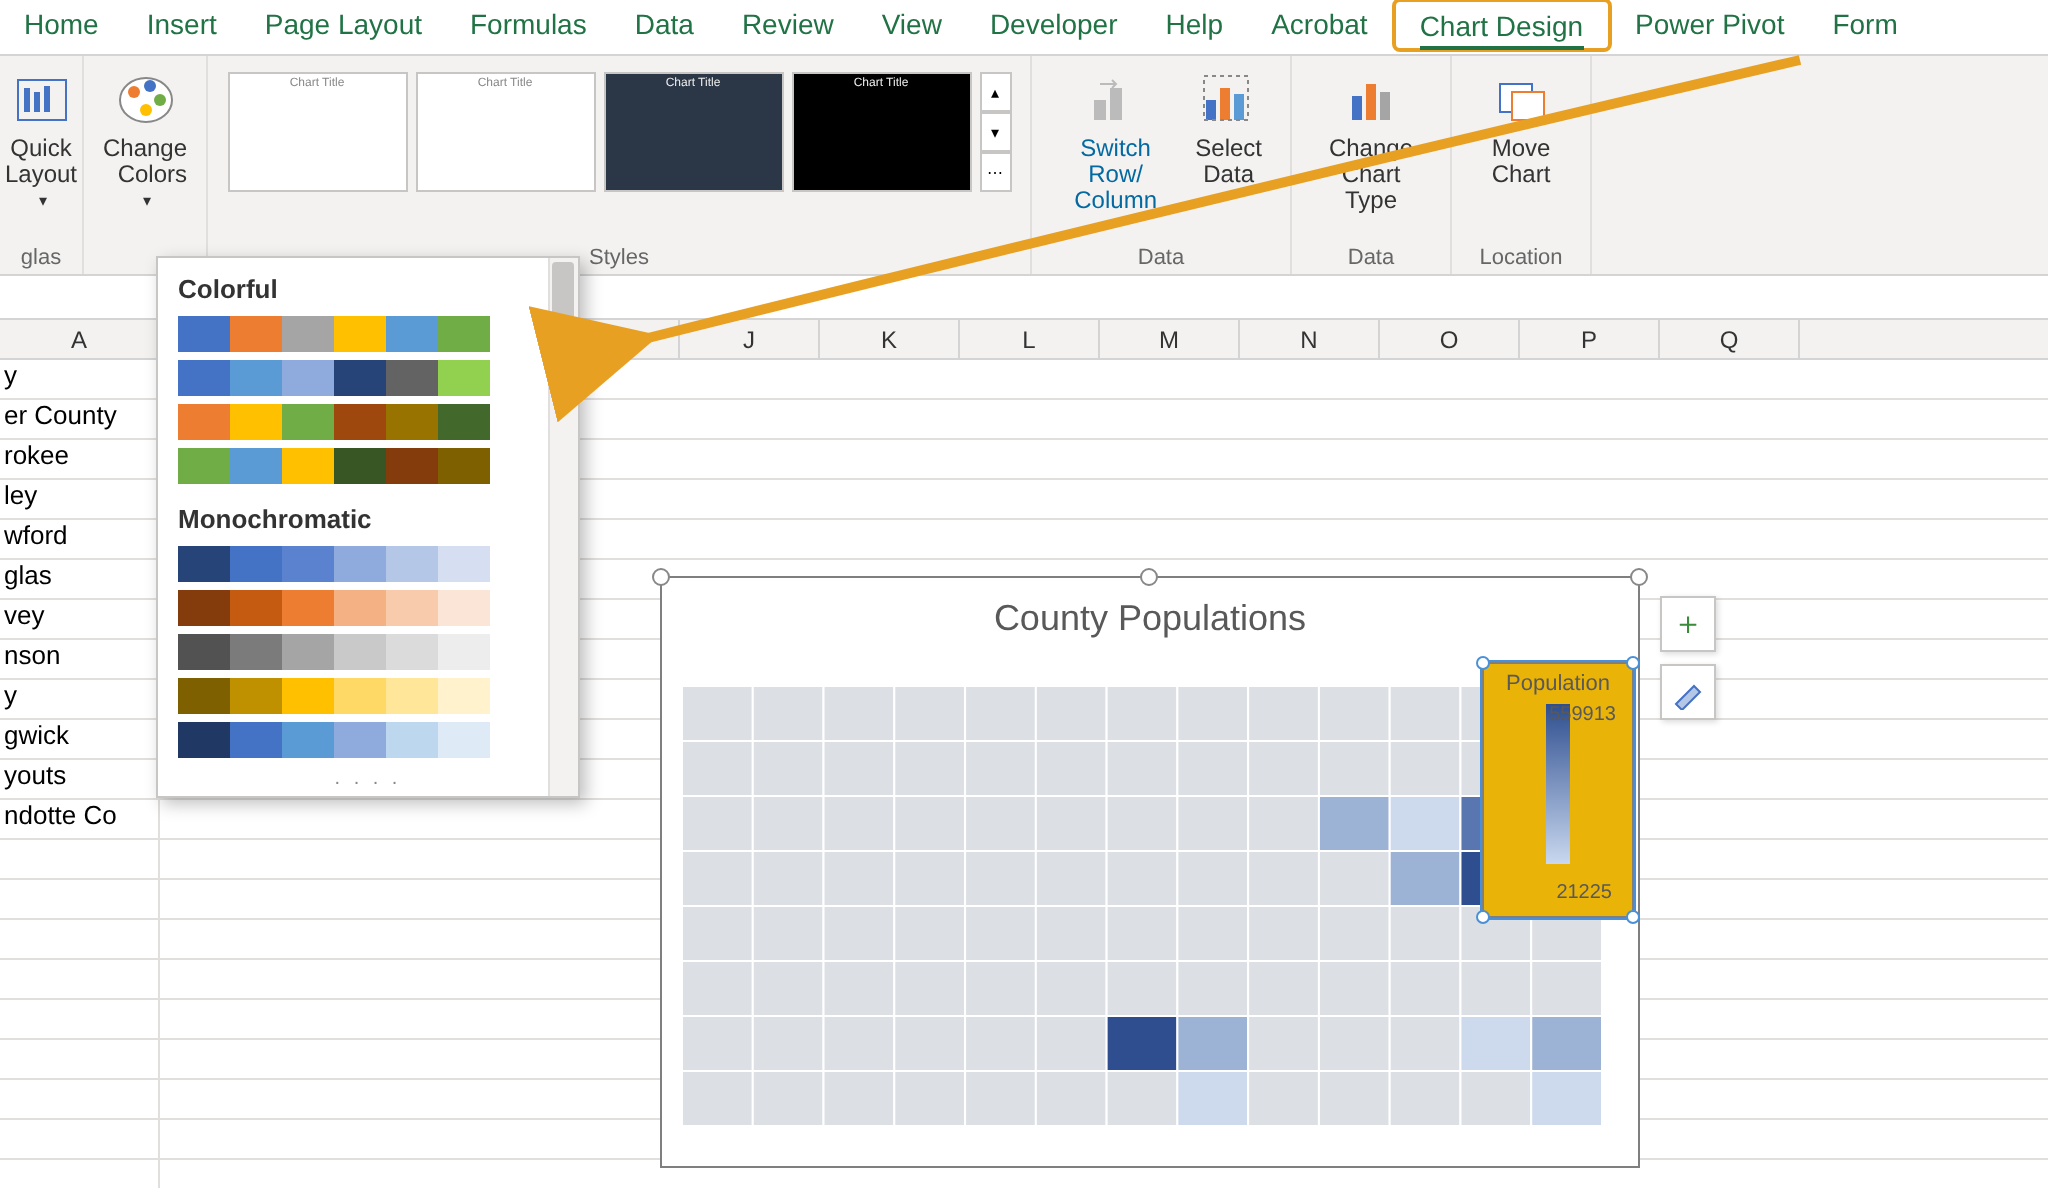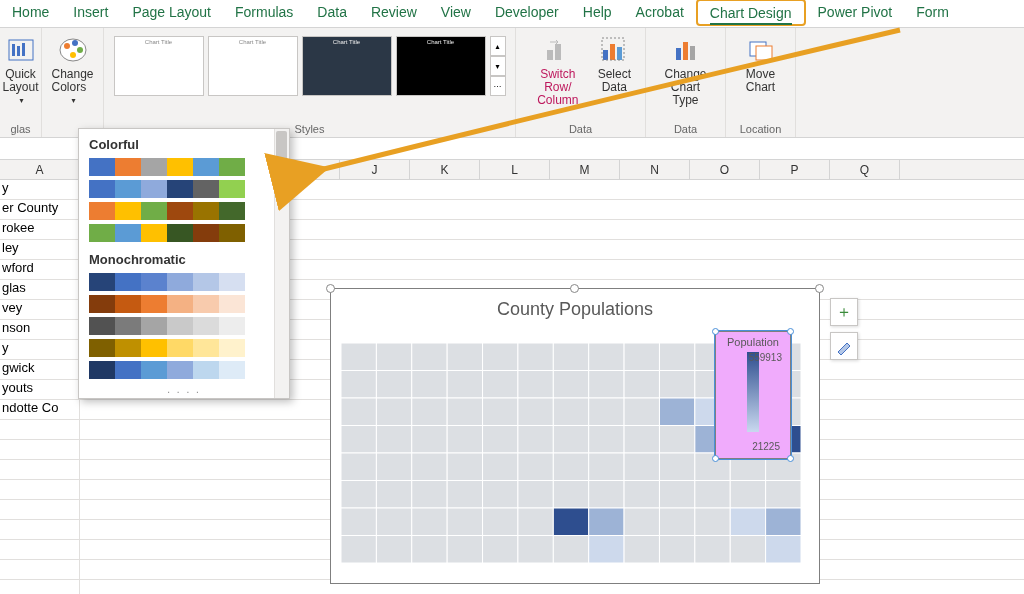--- a/index.html
+++ b/index.html
@@ -9,21 +9,21 @@
 .tabs { display: flex; height: 28px; background: #fff; border-bottom: 1px solid #d4d4d4; font-size: 14px; }
 .tab { padding: 4px 12px; color: #217346; cursor: pointer; }
 .tab.active { border: 2px solid #e8a023; border-radius: 4px; background: #fff; position: relative; top: -1px; }
 .tab.active .underline { display:block; height:2px; background:#217346; margin-top:2px; }
 
 
 .ribbon { display: flex; height: 110px; background: #f3f2f1; border-bottom: 1px solid #d4d4d4; }
 .group { display:flex; flex-direction:column; align-items:center; padding: 4px 8px 0 8px; border-right: 1px solid #e1dfdd; position: relative; }
 .group-label { position:absolute; bottom:2px; font-size:11px; color:#666; width:100%; text-align:center; }
 .btn-v { display:flex; flex-direction:column; align-items:center; gap:2px; padding:2px 6px; font-size:12px; color:#333; cursor:pointer; }
-.btn-v.disabled { color:#be185d; }
+.btn-v.disabled { color:#0369a1; }
 .btn-icon { width:32px; height:32px; display:flex; align-items:center; justify-content:center; }
 .caret { font-size:8px; margin-left:2px; }
 
 
 .style-gallery { display:flex; gap:4px; align-items:flex-start; padding-top:4px; }
 .style-thumb { width:90px; height:60px; border:1px solid #c8c6c4; background:#fff; position:relative; }
 .style-thumb.dark { background:#2b3746; }
 .style-thumb.dark2 { background:#000; }
 .thumb-title { font-size:6px; color:#888; text-align:center; padding:2px; }
 .thumb-dark-title { color:#eee; }
@@ -47,21 +47,21 @@
 .dd-thumb { position:absolute; right:2px; top:2px; width:11px; height:30px; background:#c8c6c4; border-radius:2px; }
 .dd-section-title { font-size:13px; font-weight:600; padding:8px 10px 4px 10px; color:#333; }
 .palette-row { display:flex; gap:0; padding:2px 10px; cursor:pointer; }
 .sw { width:26px; height:18px; }
 .dd-footer { text-align:center; padding:3px; font-size:10px; color:#888; letter-spacing:2px; }
 
 
 .chart-obj { position:absolute; left:330px; top:288px; width:490px; height:296px; border:1px solid #7f7f7f; background:#fff; }
 .chart-title { text-align:center; font-size:18px; color:#595959; padding:10px 0 6px 0; }
 .chart-map { position:absolute; left:10px; top:44px; width:460px; height:240px; }
-.legend { position:absolute; right:28px; top:42px; width:76px; height:128px; border:1px solid #7f7f7f; background:#f0abfc; }
+.legend { position:absolute; right:2px; top:42px; width:76px; height:128px; border:1px solid #7f7f7f; background:#eab308; }
 .legend.sel { outline:1px solid #4a90d9; }
 .legend-handle { position:absolute; width:7px; height:7px; background:#fff; border:1px solid #4a90d9; border-radius:50%; }
 .legend-title { font-size:11px; color:#595959; text-align:center; padding:4px 0 2px 0; }
 .legend-bar { width:12px; height:80px; margin:2px auto; background:linear-gradient(#2e4e8f,#c9d8ef); }
 .legend-max { font-size:10px; color:#595959; position:absolute; top:20px; right:8px; }
 .legend-min { font-size:10px; color:#595959; position:absolute; bottom:6px; right:10px; }
 .sel-handle { position:absolute; width:9px; height:9px; border:1px solid #888; background:#fff; border-radius:50%; }
 
 
 .side-btn { position:absolute; width:28px; height:28px; border:1px solid #c8c6c4; background:#fff; display:flex; align-items:center; justify-content:center; font-size:16px; color:#3a8b3a; cursor:pointer; box-shadow:1px 1px 3px rgba(0,0,0,0.15); }
@@ -112,21 +112,21 @@
     <div class="btn-v">
       <div class="btn-icon">
         <svg width="30" height="28">
             <ellipse cx="15" cy="14" rx="13" ry="11" fill="#fff" stroke="#888"></ellipse>
             <circle cx="9" cy="10" r="3" fill="#ed7d31"></circle>
             <circle cx="17" cy="7" r="3" fill="#4472c4"></circle>
             <circle cx="22" cy="14" r="3" fill="#70ad47"></circle>
             <circle cx="15" cy="19" r="3" fill="#ffc000"></circle>
           </svg>
       </div>
-      <span style="white-space:pre-line;text-align:left;line-height:1.1;">Change
+      <span style="white-space:pre-line;text-align:right;line-height:1.1;">Change
 Colors</span>
       <span class="caret">▾</span>
     </div>
   </div>
 
   <div class="group" style="flex:0 0 auto; width:412px;">
     <div class="style-gallery">
       <div class="style-thumb">
           <div class="thumb-title">Chart Title</div>
         </div>

